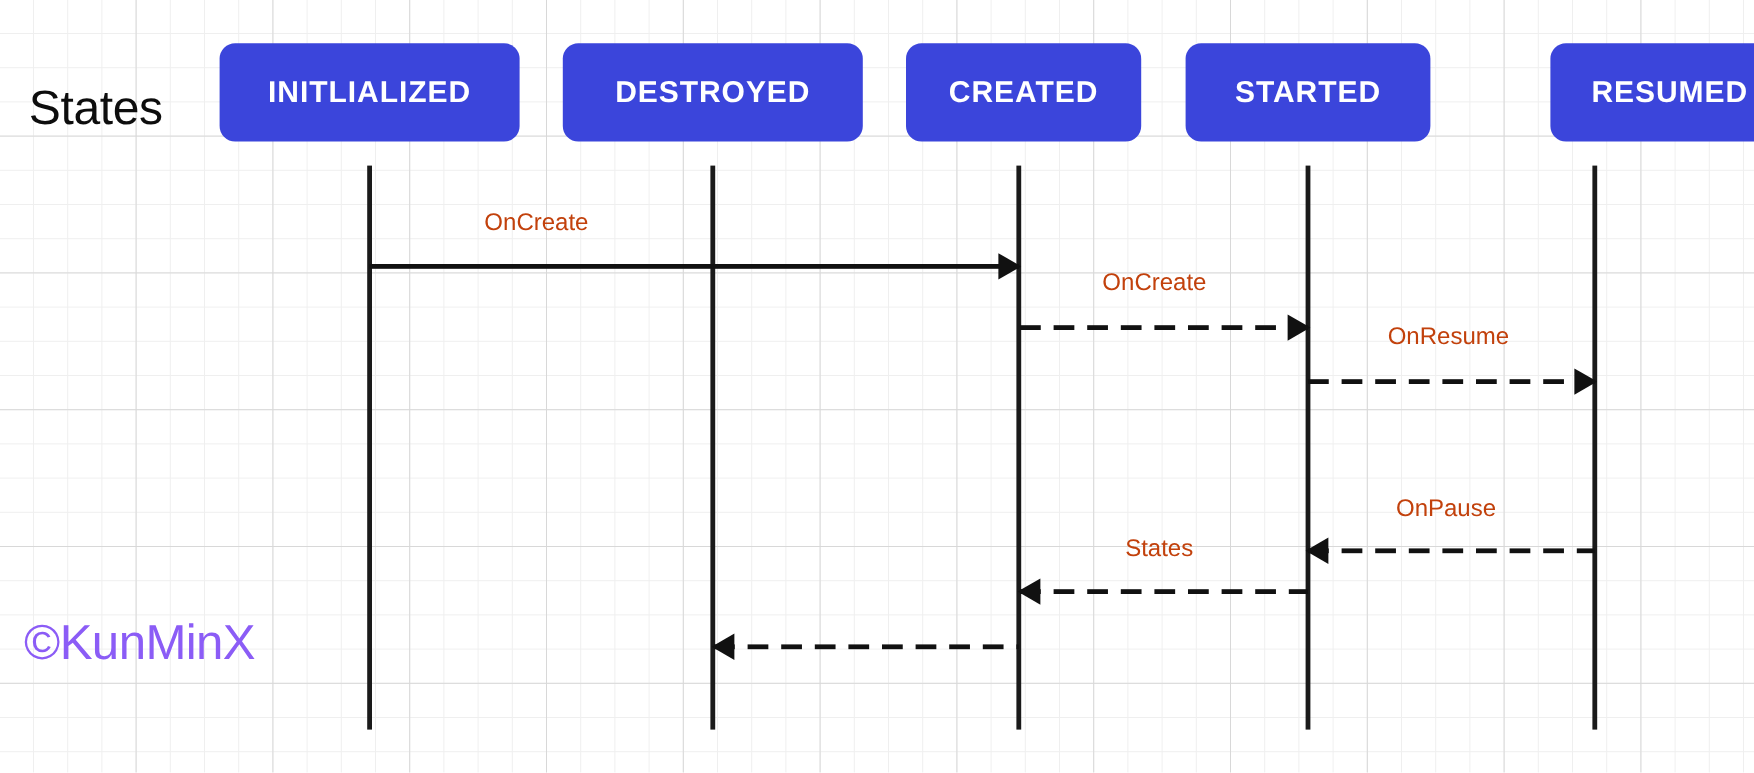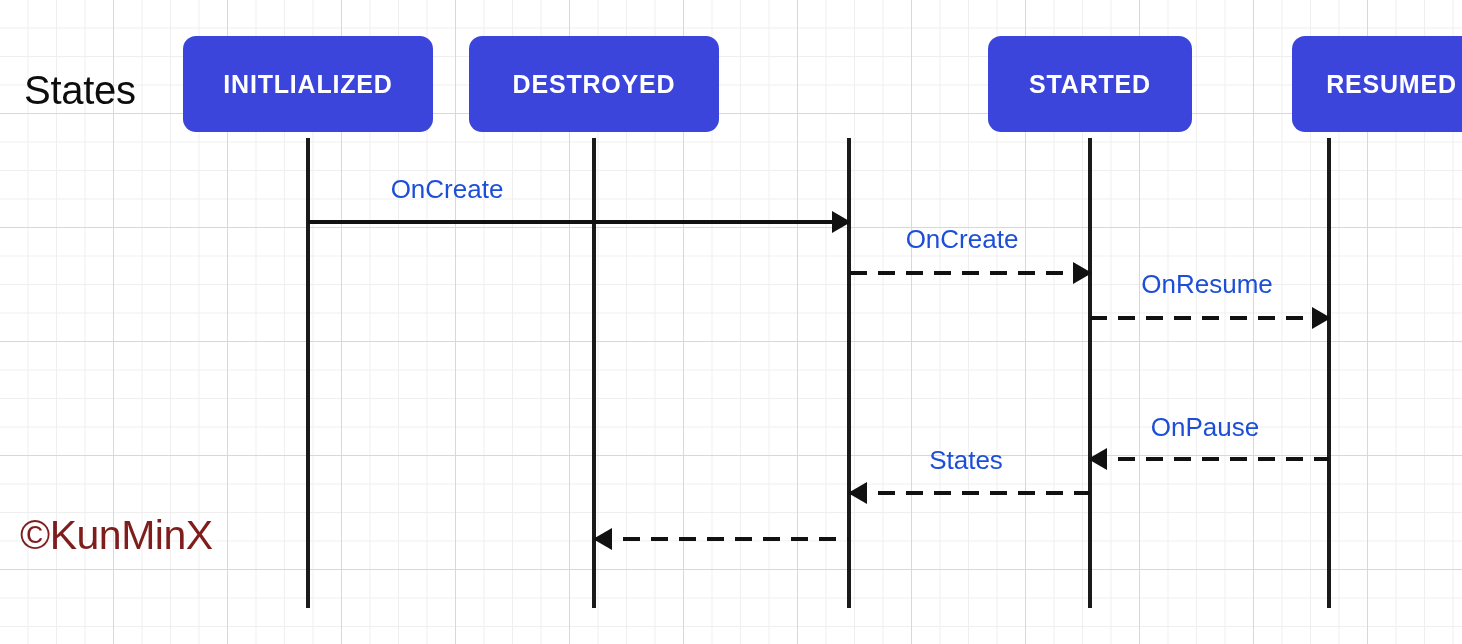--- a/index.html
+++ b/index.html
@@ -41,21 +41,21 @@
     color: #0d0d0d;
     font-size: 40px;
     line-height: 1;
     letter-spacing: -0.3px;
     white-space: nowrap;
   }
   
   .state-box {
     position: absolute;
     top: 36px;
-    height: 96px;
+    height: 82px;
     border-radius: 13px;
     background: #3b45db;
     display: flex;
     align-items: center;
     justify-content: center;
   }
   .state-box-label {
     color: #ffffff;
     font-size: 25px;
     font-weight: bold;
@@ -103,30 +103,30 @@
     transform: translateY(-50%);
     border-left: 19px solid #111111;
   }
   .arrow.to-left .head {
     left: -2px;
     transform: translateY(-50%);
     border-right: 19px solid #111111;
   }
   .arrow-label {
     position: absolute;
-    color: #1d4ed8;
-    font-size: 26px;
+    color: #c2410c;
+    font-size: 20px;
     line-height: 1;
     white-space: nowrap;
     transform: translateX(-50%);
   }
   
   #watermark {
     position: absolute;
-    color: #7f1d1d;
+    color: #8b5cf6;
     font-size: 41px;
     line-height: 1;
     letter-spacing: -0.5px;
     white-space: nowrap;
   }
 </style>
 </head>
 <body>
 
 <div id="stage">
@@ -137,20 +137,23 @@
 
     <div class="row-label" style="left:24px; top:70px;">States</div>
 
     <div id="watermark" style="left:20px; top:515px;">©KunMinX</div>
 
     <div class="state-box" style="left:183px; width:250px;">
       <span class="state-box-label">INITLIALIZED</span>
     </div>
     <div class="state-box" style="left:469px; width:250px;text-align:right;">
       <span class="state-box-label">DESTROYED</span>
+    </div>
+    <div class="state-box" style="left:755px; width:196px;">
+      <span class="state-box-label">CREATED</span>
     </div>
     <div class="state-box" style="left:988px; width:204px;">
       <span class="state-box-label">STARTED</span>
     </div>
     <div class="state-box" style="left:1292px; width:199px;">
       <span class="state-box-label">RESUMED</span>
     </div>
 
     <div class="lifeline" style="left:306px;"></div>
     <div class="lifeline" style="left:592px;"></div>

